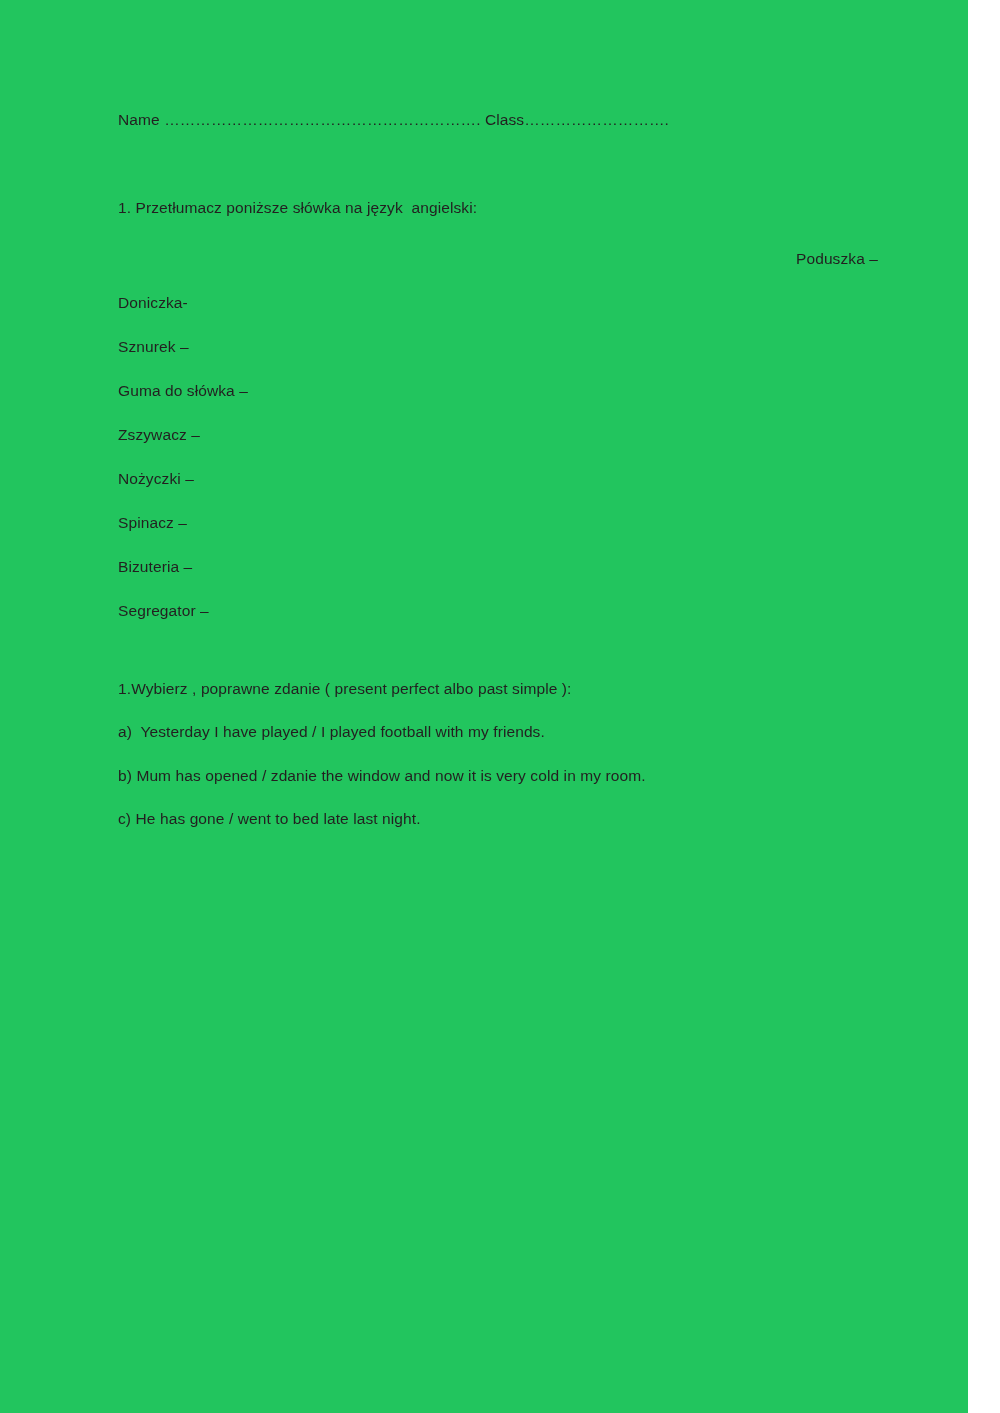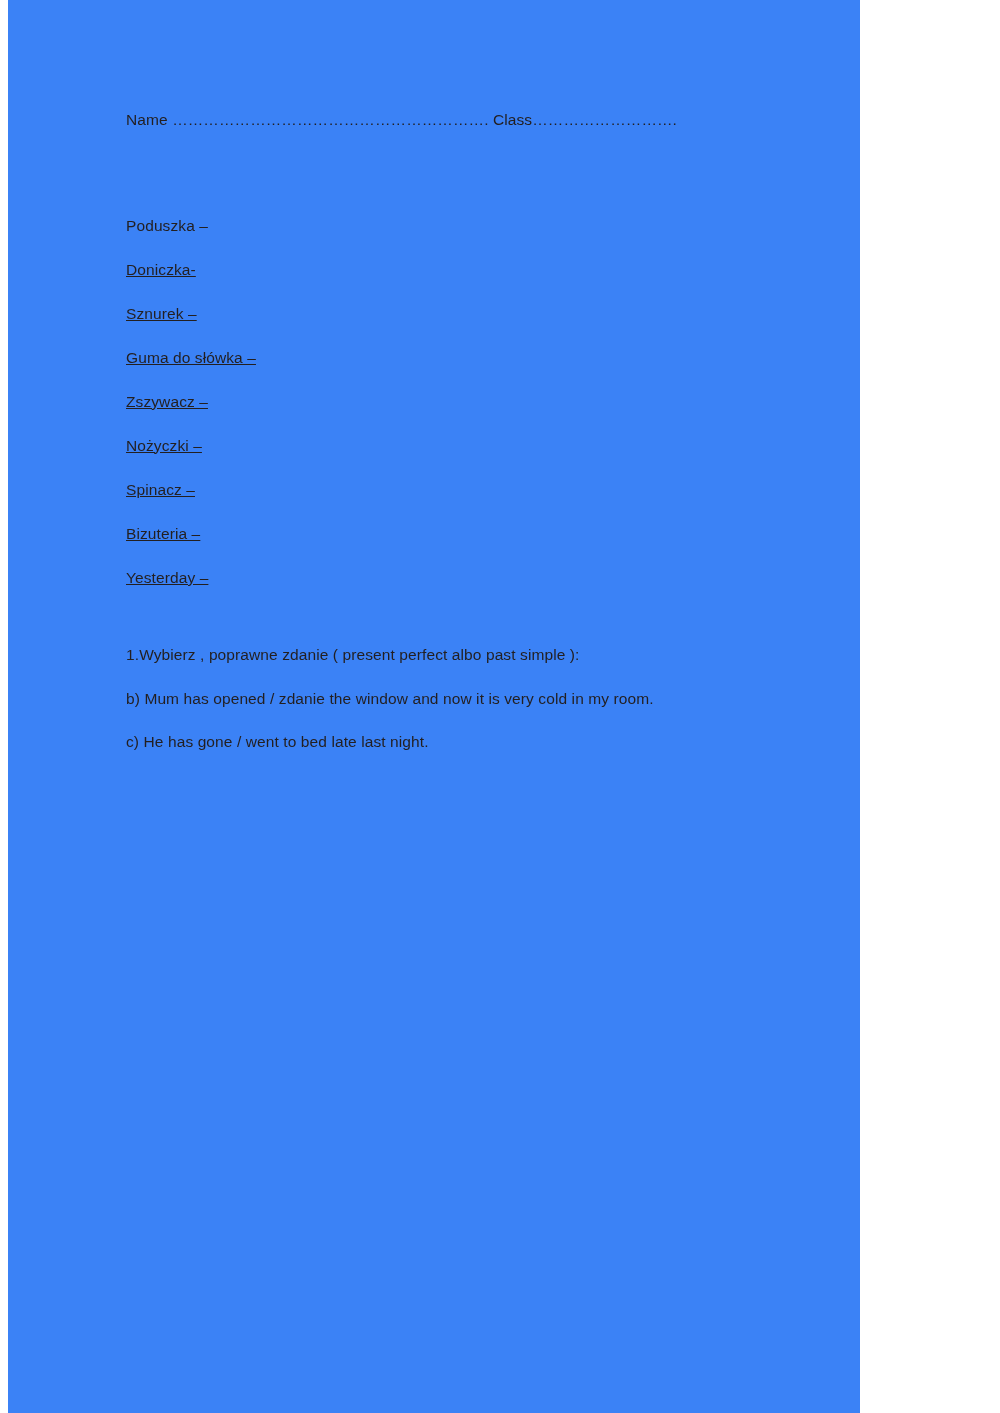--- a/index.html
+++ b/index.html
@@ -11,70 +11,72 @@
     width: 1000px;
     height: 1413px;
     font-family: "Liberation Sans", sans-serif;
     color: #1a1a1a;
     position: relative;
     overflow: hidden;
   }
   .page {
     position: absolute;
     top: 0;
-    left: 8px;
-    width: 852px;
+    left: 0;
+    width: 968px;
     height: 1413px;
-    background: #3b82f6;
+    background: #22c55e;
   }
   .content {
     position: absolute;
     left: 118px;
     top: 112px;
     width: 760px;
   }
   .line {
     font-size: 15.5px;
     line-height: 1.0;
     color: #231f20;
     white-space: pre-wrap;
     letter-spacing: 0.1px;
   }
   .header-line {
     margin-bottom: 0;
     padding-bottom: 0;
   }
   .gap-large { height: 72px; }
   .gap-section { height: 62px; }
-  .item { margin-top: 28.5px; text-decoration: underline; }
+  .item { margin-top: 28.5px; }
   .q-line { margin-top: 28px; }
-  .first-item { margin-top: 18px; }
+  .first-item { margin-top: 36px; text-align: right; }
 </style>
 </head>
 <body>
 
 <div class="page">
   <div class="content">
 
     <div class="line header-line">Name ……………………………………………………. Class……………………….</div>
 
     <div class="gap-large"></div>
 
+    <div class="line">1. Przetłumacz poniższe słówka na język  angielski:</div>
 
     <div class="line first-item">Poduszka –</div>
     <div class="line item">Doniczka-</div>
     <div class="line item">Sznurek –</div>
     <div class="line item">Guma do słówka –</div>
     <div class="line item">Zszywacz –</div>
     <div class="line item">Nożyczki –</div>
     <div class="line item">Spinacz –</div>
     <div class="line item">Bizuteria –</div>
-    <div class="line item">Yesterday –</div>
+    <div class="line item">Segregator –</div>
 
     <div class="gap-section"></div>
 
     <div class="line">1.Wybierz , poprawne zdanie ( present perfect albo past simple ):</div>
 
+    <div class="line q-line">a)  Yesterday I have played / I played football with my friends.</div>
     <div class="line q-line">b) Mum has opened / zdanie the window and now it is very cold in my room.</div>
     <div class="line q-line">c) He has gone / went to bed late last night.</div>
 
   </div>
 </div>
 
 </body></html>

